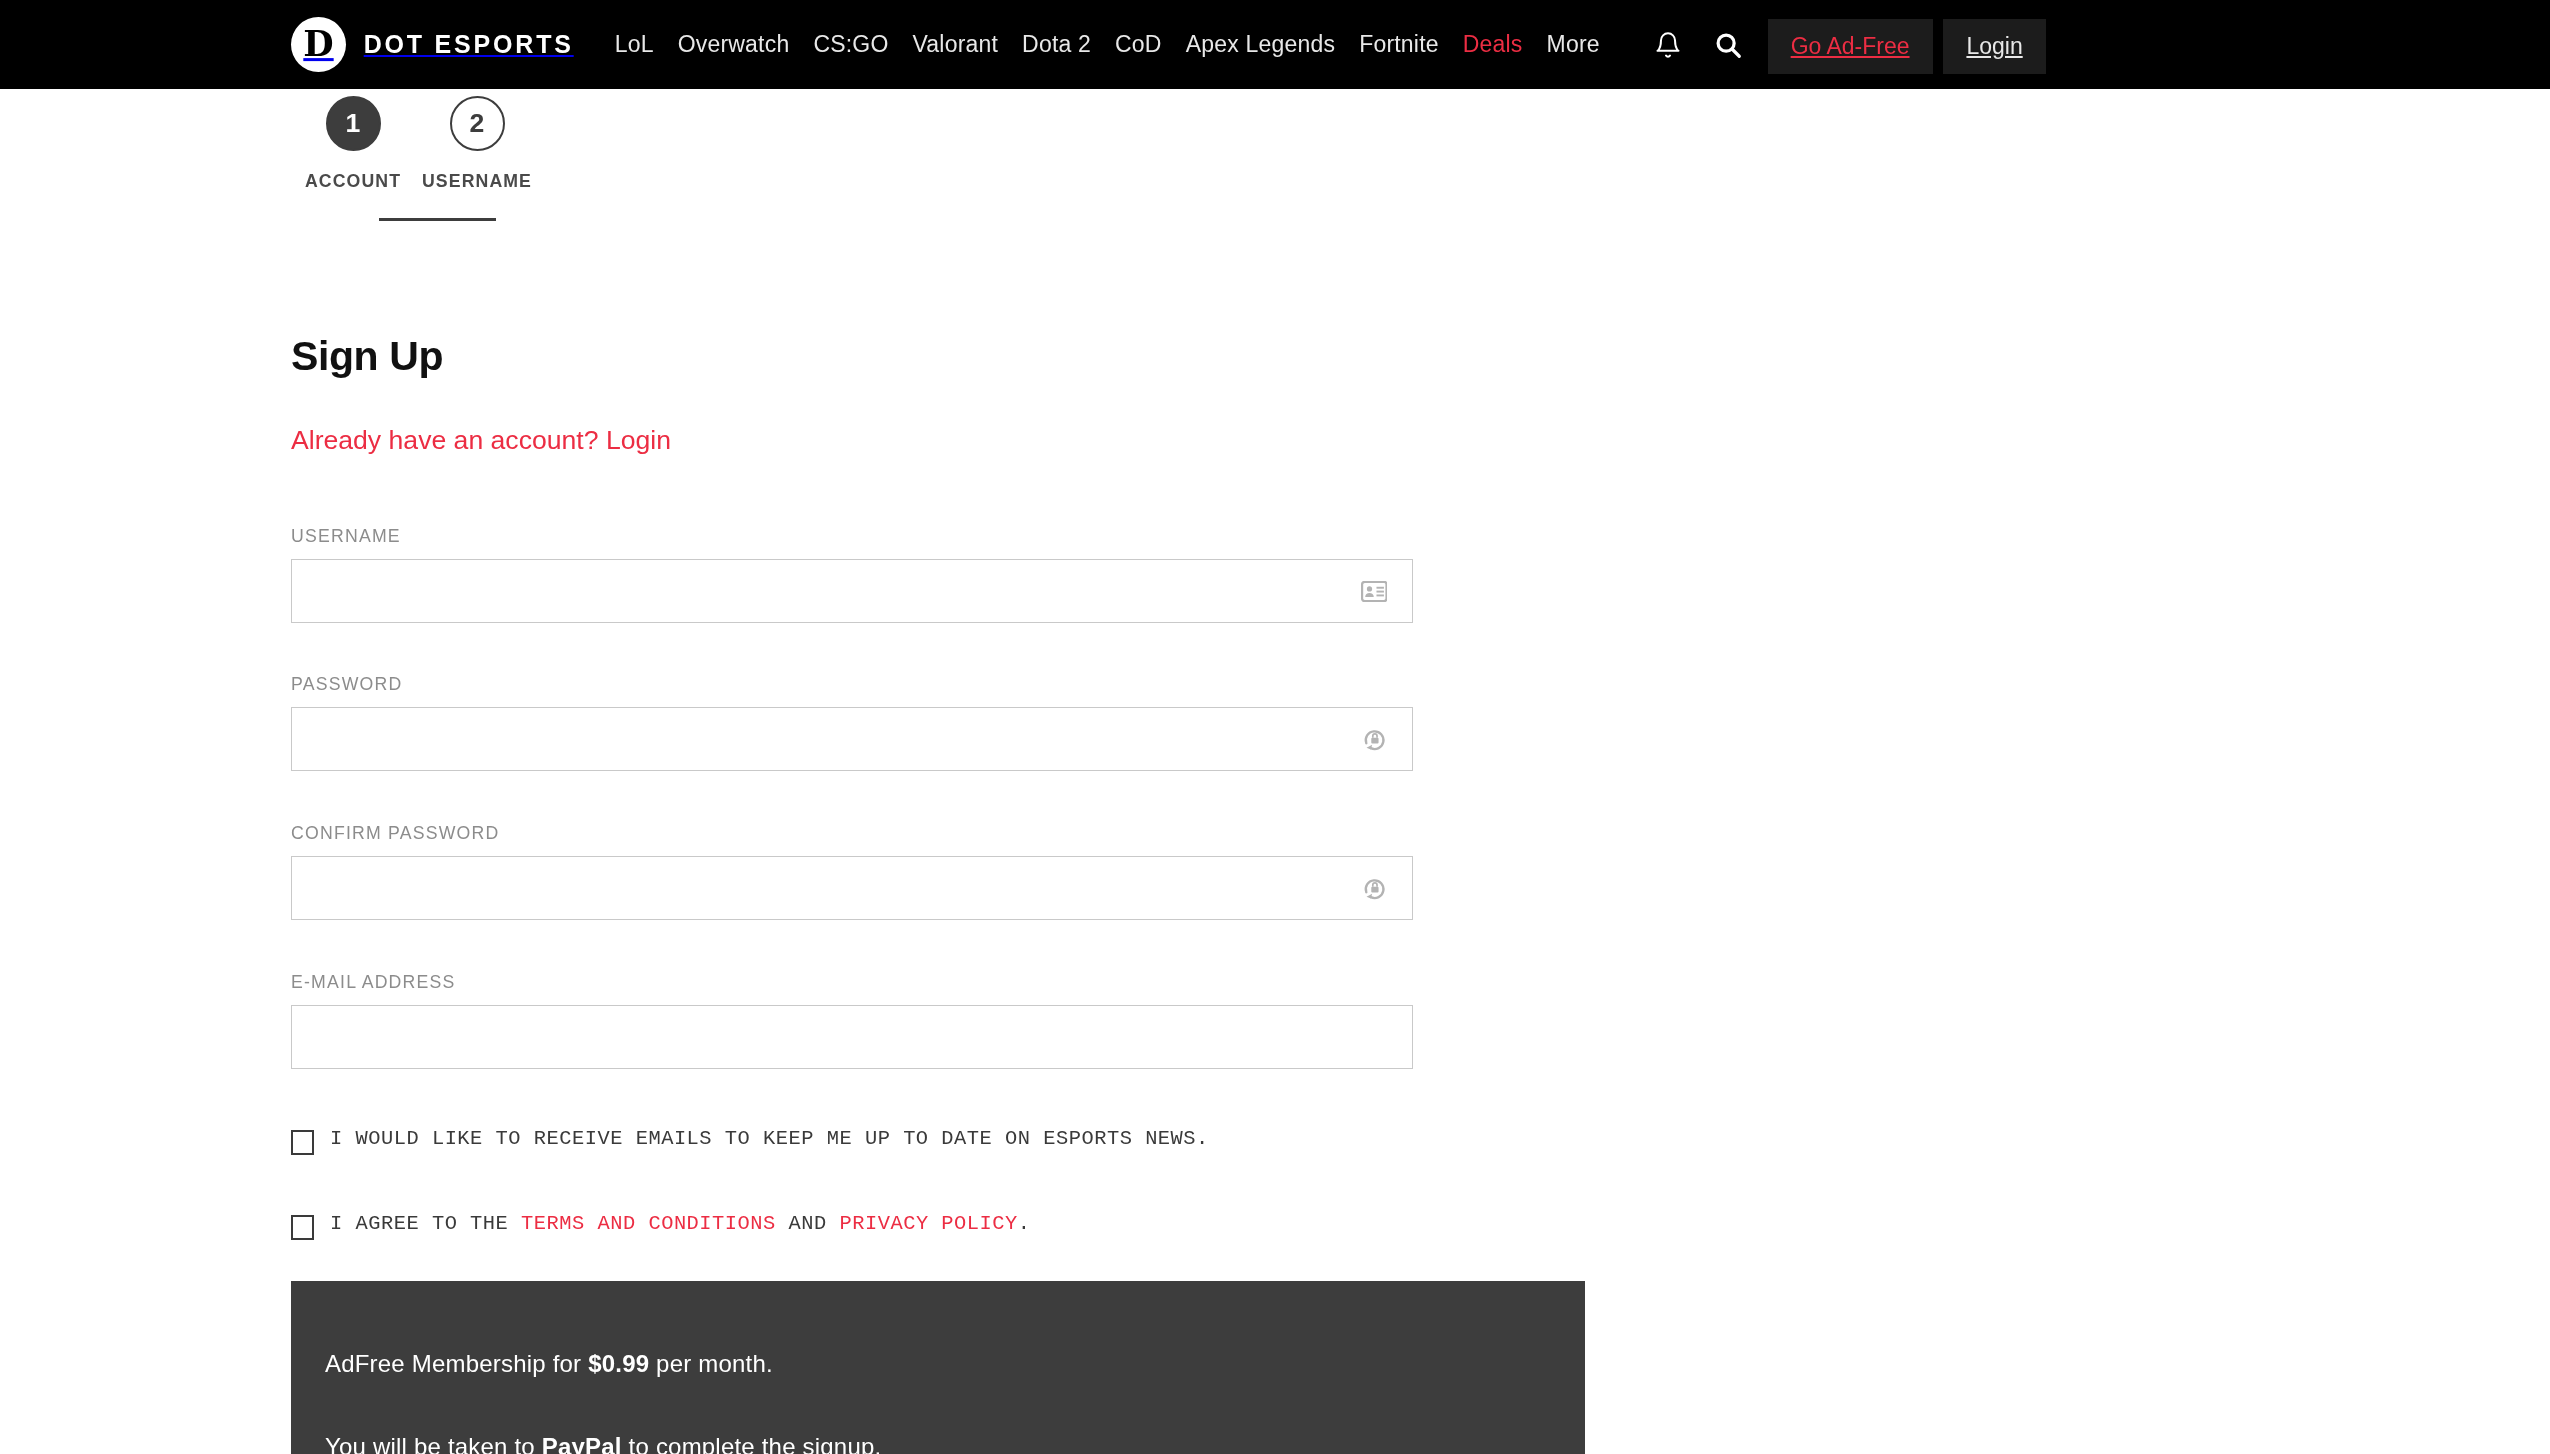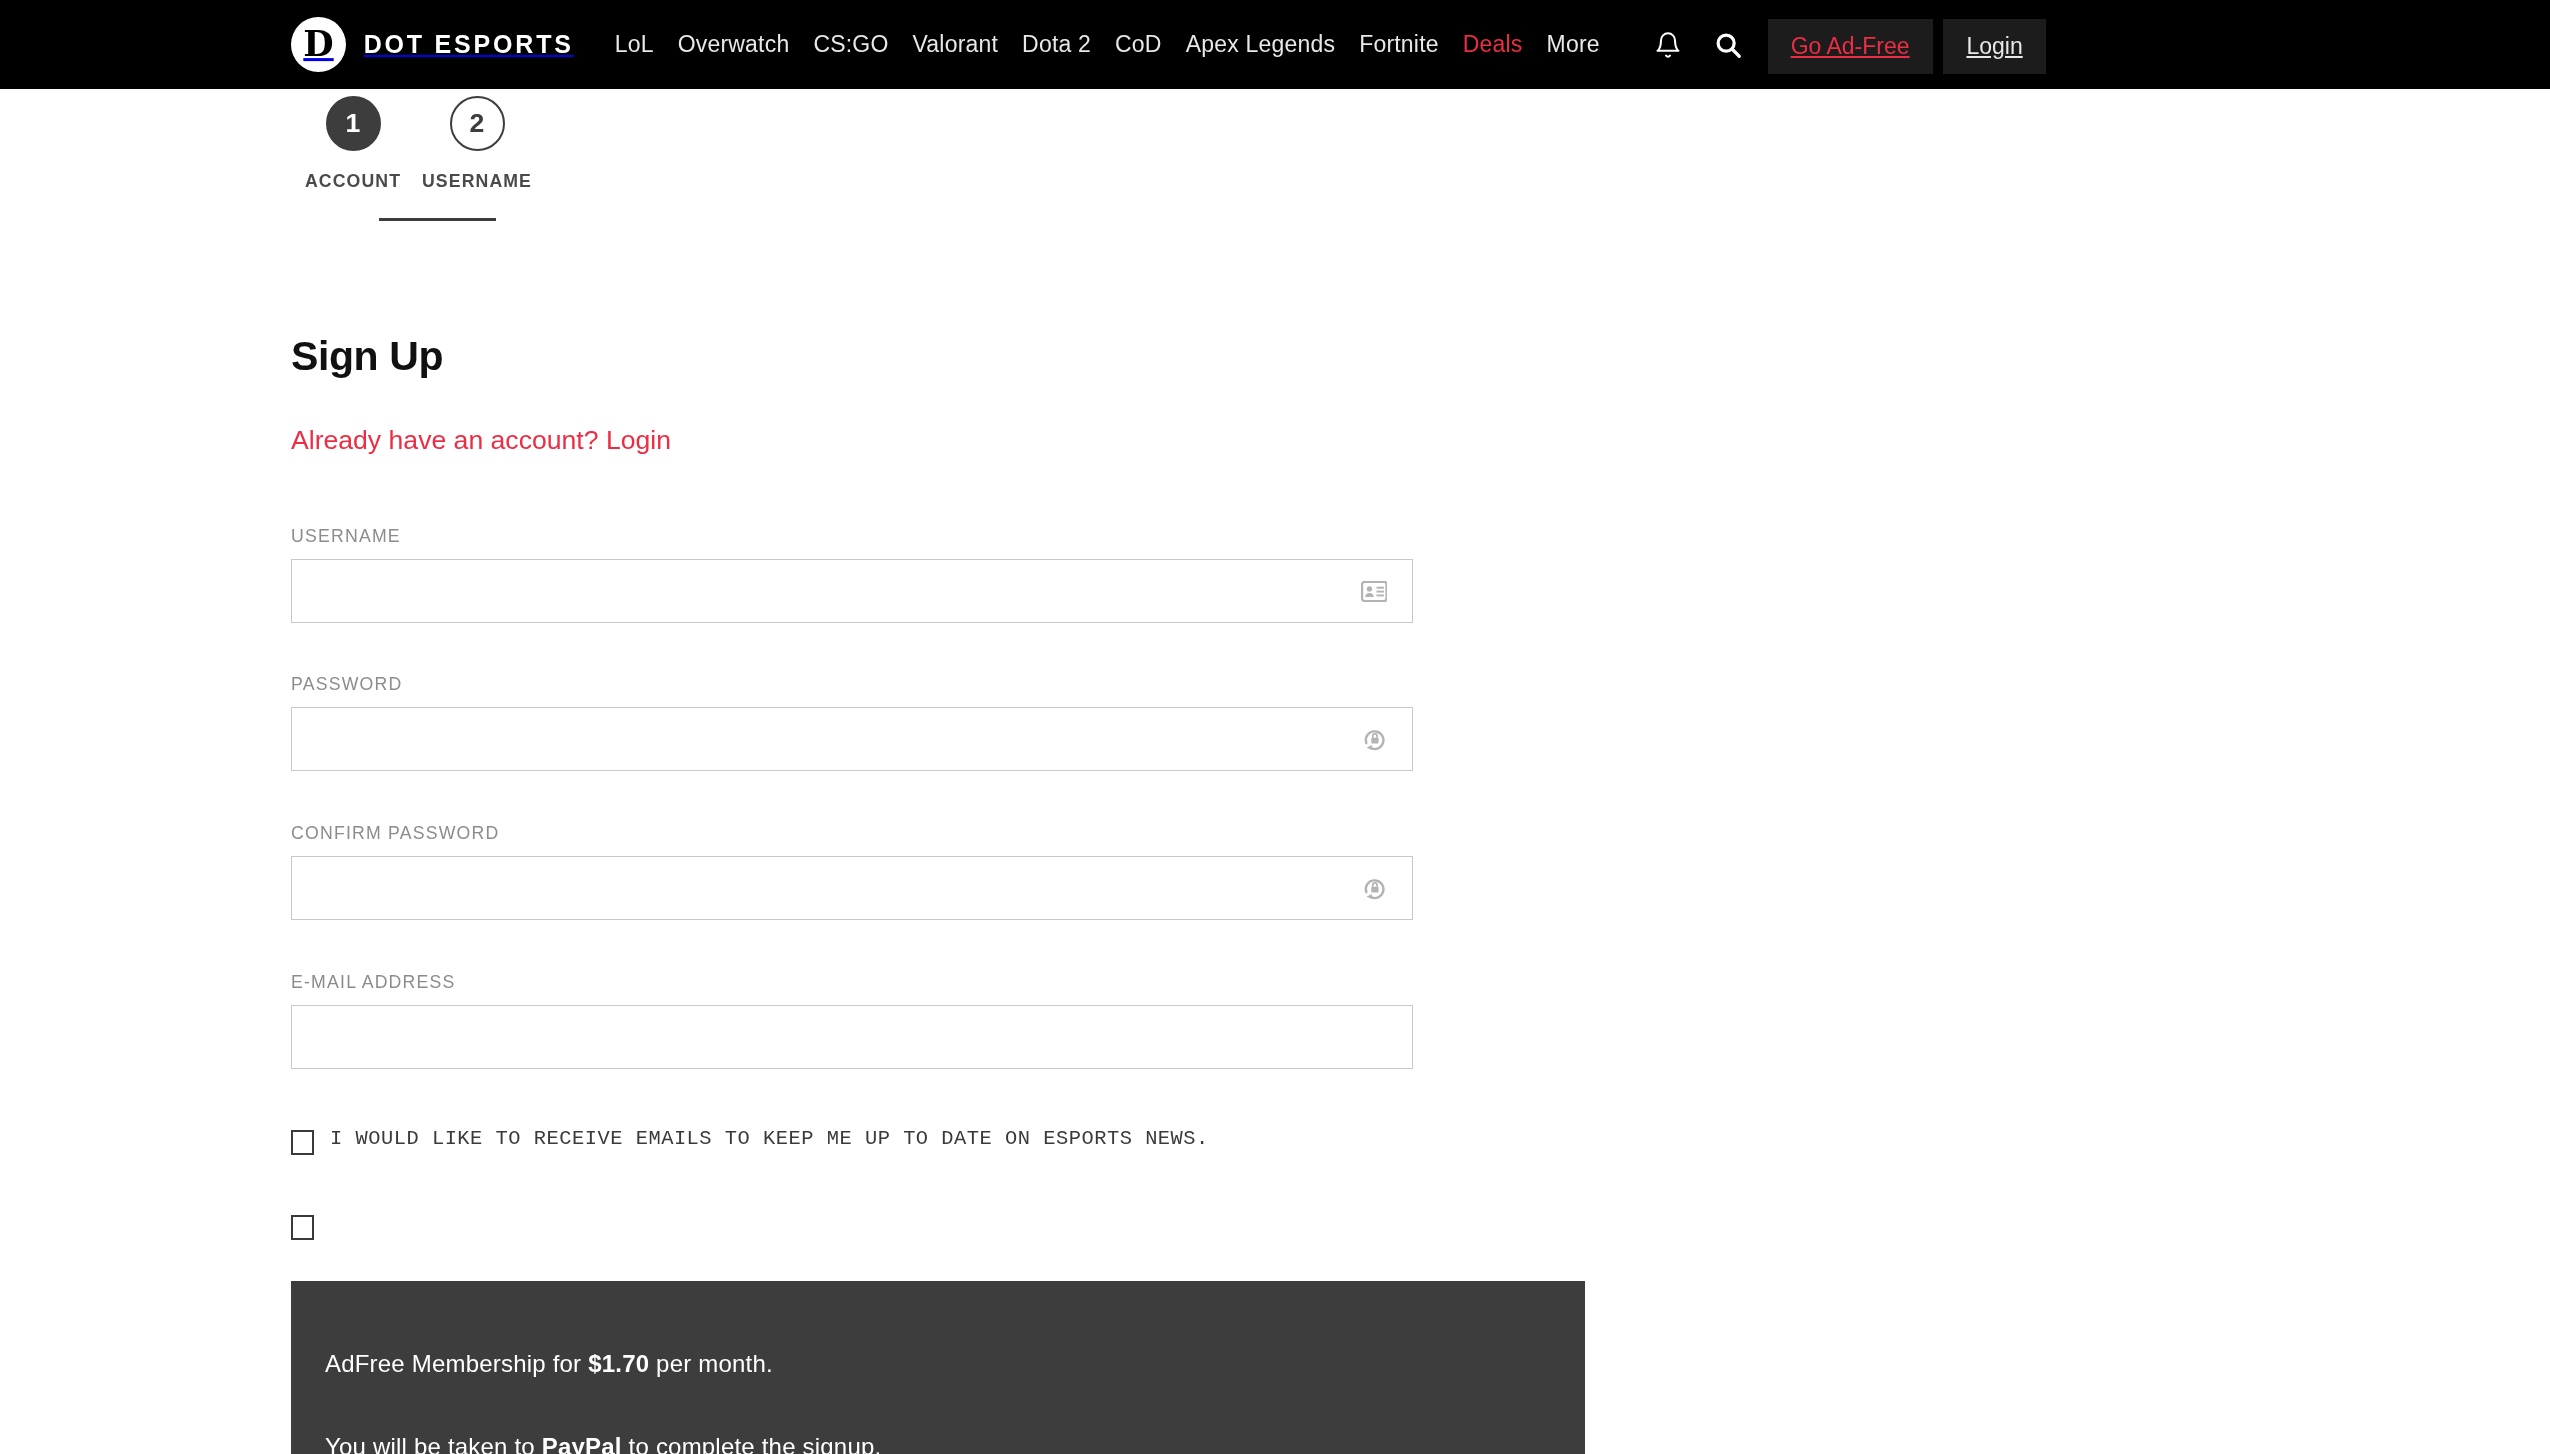--- a/index.html
+++ b/index.html
@@ -388,21 +388,22 @@
     </div>
   </div>
 
   <div class="check-row" style="top:1127px;">
     <span class="checkbox"></span>
     <span class="check-text">I WOULD LIKE TO RECEIVE EMAILS TO KEEP ME UP TO DATE ON ESPORTS NEWS.</span>
   </div>
 
   <div class="check-row" style="top:1212px;">
     <span class="checkbox"></span>
+    <span class="check-text"><span>I AGREE TO THE </span><a href="#">TERMS AND CONDITIONS</a><span> AND </span><a href="#">PRIVACY POLICY</a><span>.</span></span>
   </div>
 
 </div>
 
 <div class="adpanel">
-  <div class="adpanel-line1"><span>AdFree Membership for </span><b>$1.70</b><span> per month.</span></div>
+  <div class="adpanel-line1"><span>AdFree Membership for </span><b>$0.99</b><span> per month.</span></div>
   <div class="adpanel-line2"><span>You will be taken to </span><b>PayPal</b><span> to complete the signup.</span></div>
 </div>
 
 
 </body></html>

